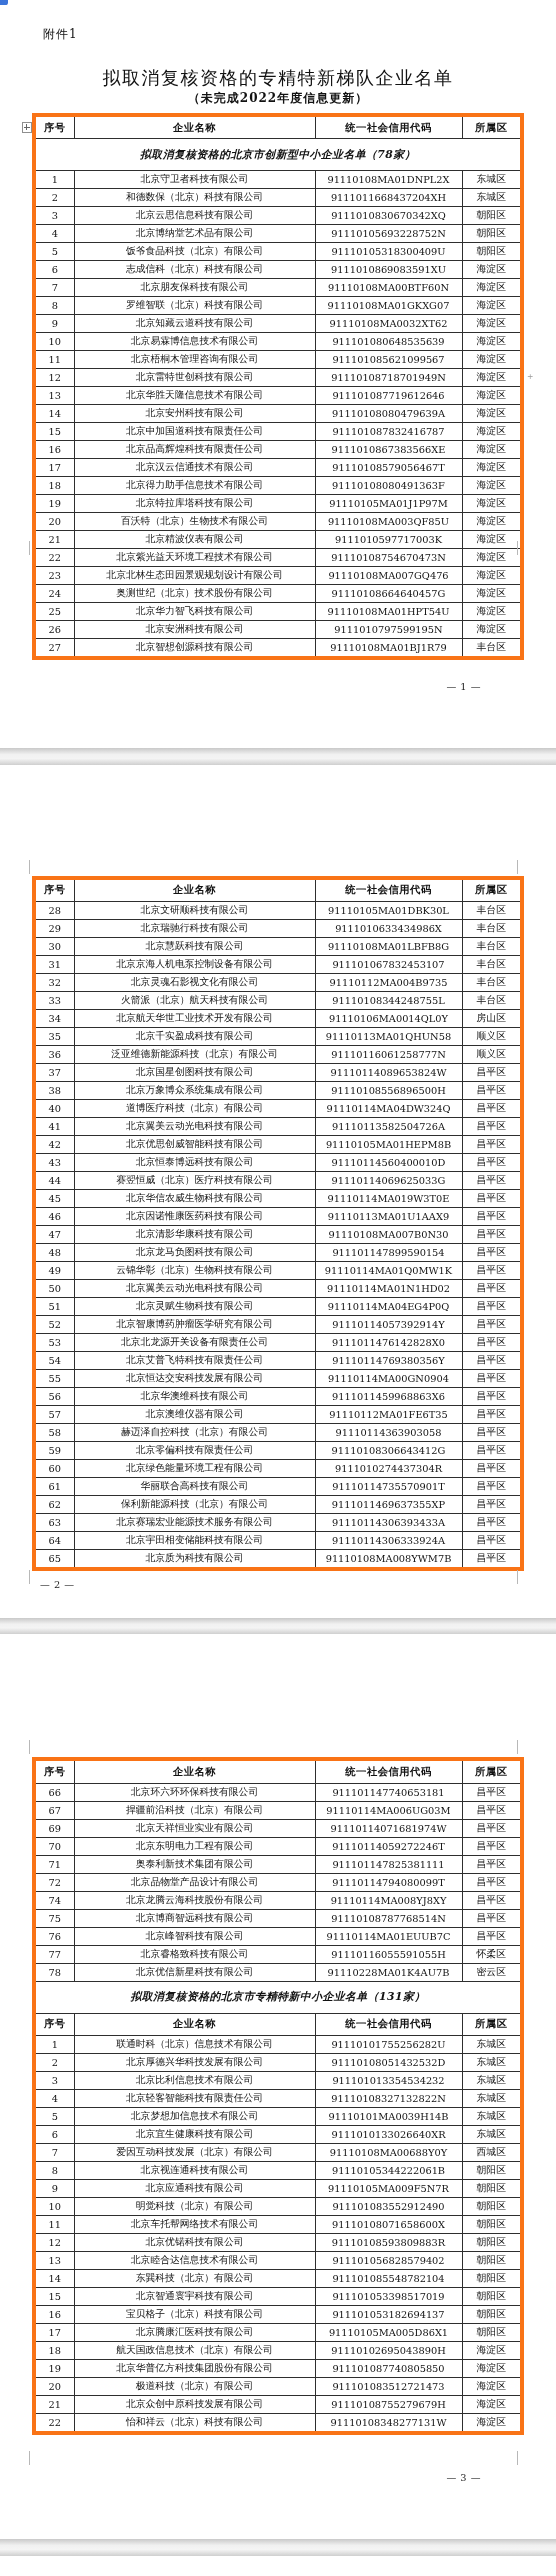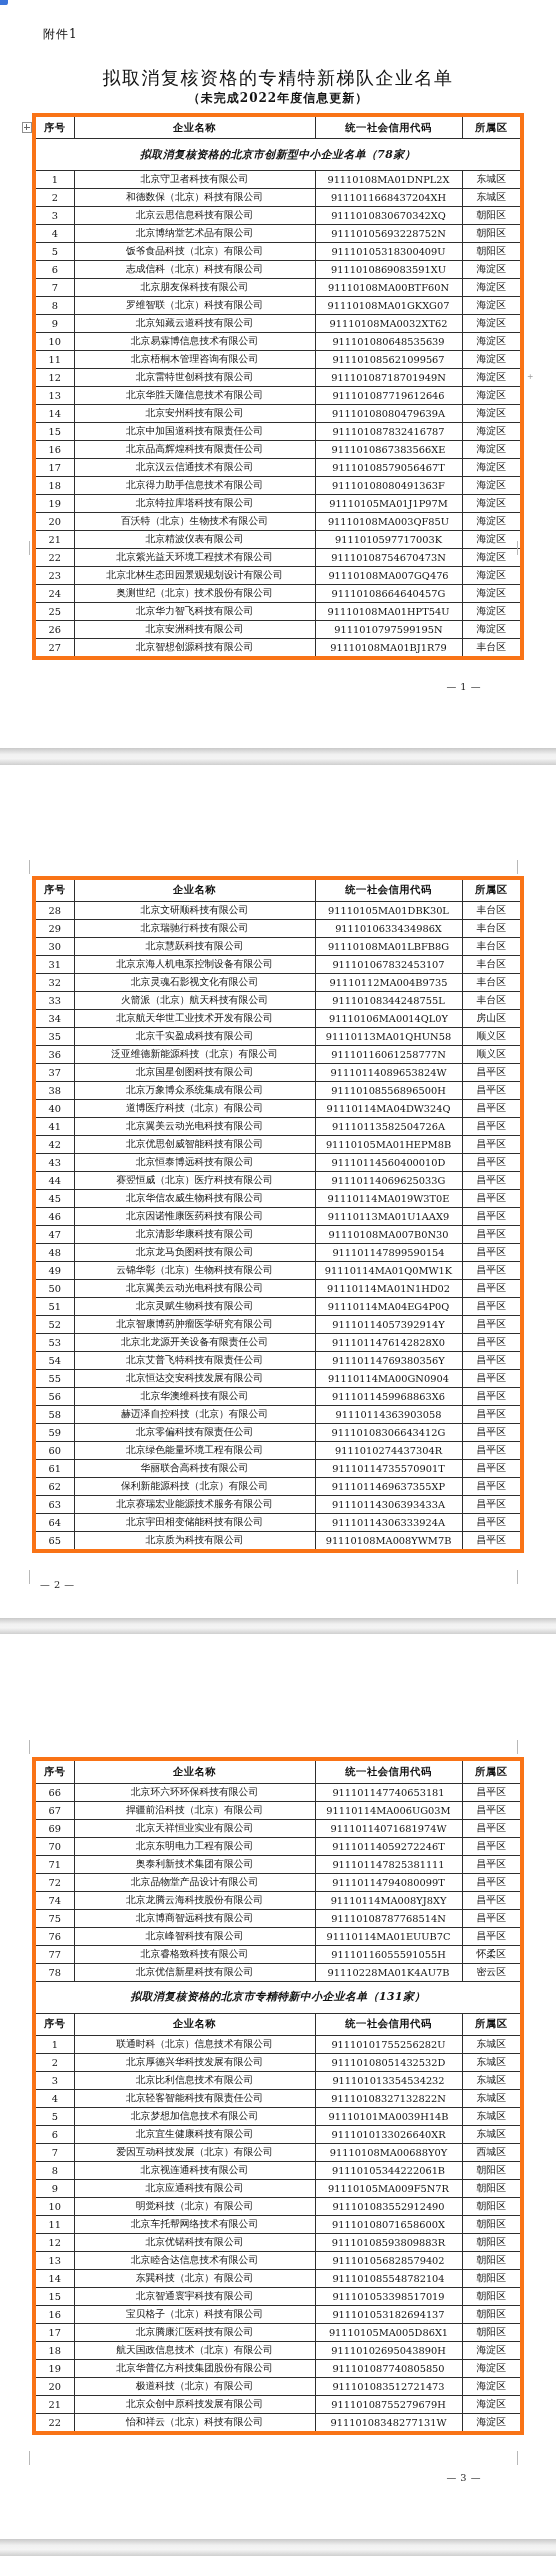--- a/index.html
+++ b/index.html
@@ -415,20 +415,26 @@
             <td class="c-code">91110114MA00GN0904</td>
             <td class="c-dist">昌平区</td>
           </tr>
           <tr class="data-row">
             <td class="c-idx">56</td>
             <td class="c-name">北京华澳维科技有限公司</td>
             <td class="c-code">9111011459968863X6</td>
             <td class="c-dist">昌平区</td>
           </tr>
           <tr class="data-row">
+            <td class="c-idx">57</td>
+            <td class="c-name">北京澳维仪器有限公司</td>
+            <td class="c-code">91110112MA01FE6T35</td>
+            <td class="c-dist">昌平区</td>
+          </tr>
+          <tr class="data-row">
             <td class="c-idx">58</td>
             <td class="c-name">赫迈泽自控科技（北京）有限公司</td>
             <td class="c-code">91110114363903058</td>
             <td class="c-dist">昌平区</td>
           </tr>
           <tr class="data-row">
             <td class="c-idx">59</td>
             <td class="c-name">北京零偏科技有限责任公司</td>
             <td class="c-code">91110108306643412G</td>
             <td class="c-dist">昌平区</td>

